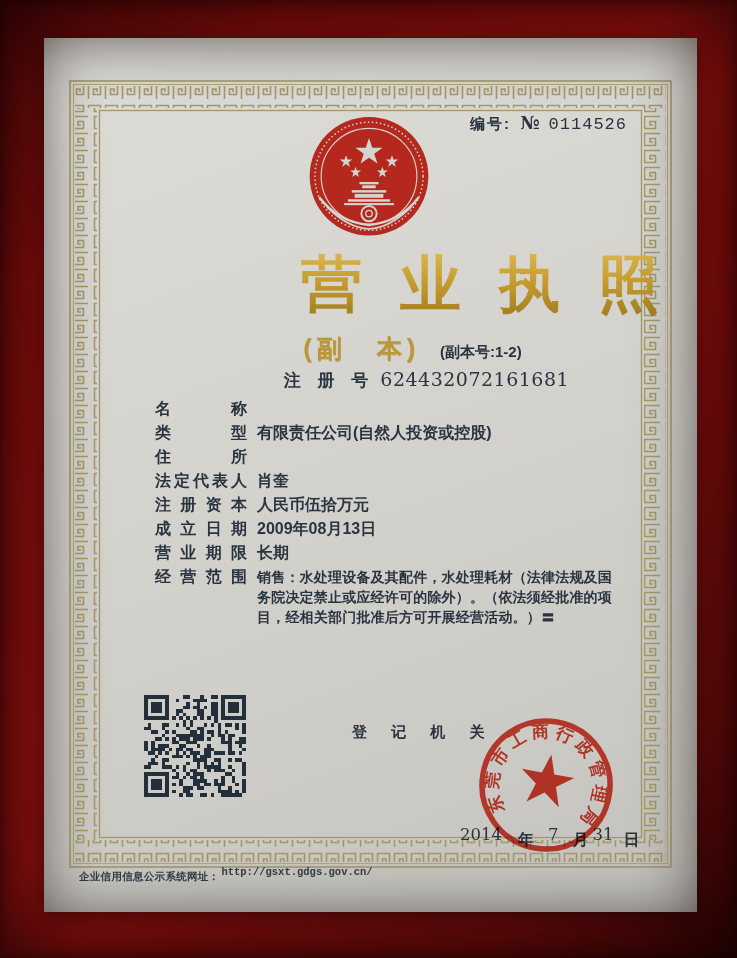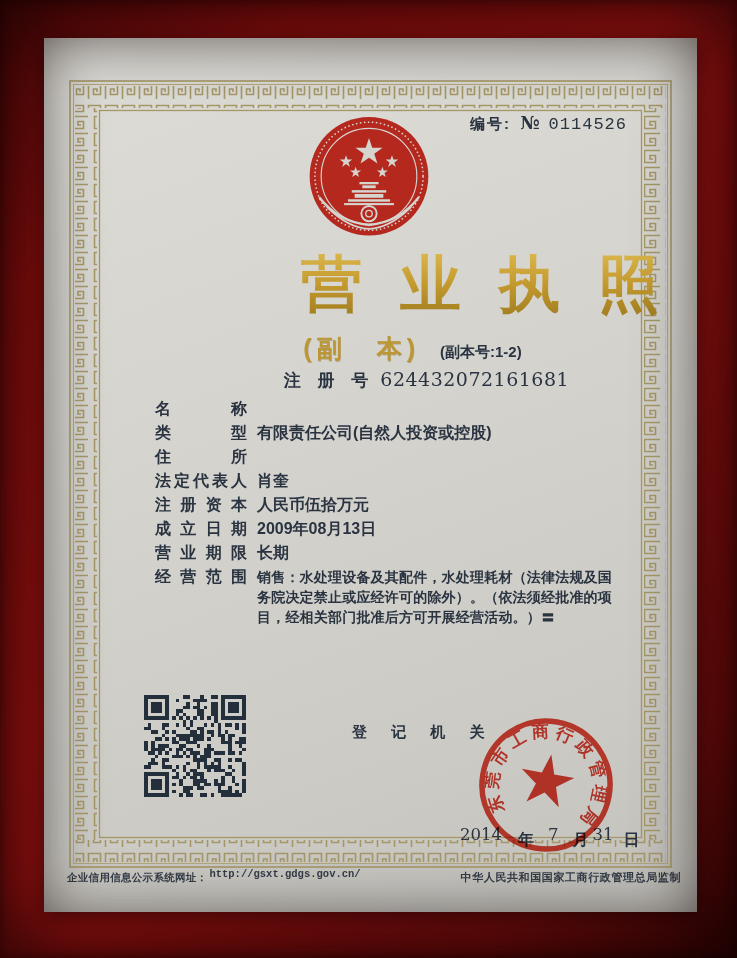--- a/index.html
+++ b/index.html
@@ -81,21 +81,21 @@
   .date-unit{font-size:16px;font-weight:700;}
   .g16{margin-left:16px}.g14{margin-left:14px}.g12{margin-left:4px}.g10{margin-left:10px}
   
   .seal{position:absolute;left:424px;top:669px;mix-blend-mode:multiply;opacity:.93;}
   
   .footer{
     position:absolute;left:0;top:832px;width:100%;box-sizing:border-box;
     padding:0 16px 0 23px;display:flex;justify-content:space-between;align-items:baseline;
     color:#333b46;
   }
-  .footer-left{display:flex;align-items:center;}
+  .footer-left{display:flex;align-items:flex-start;margin-left:12px;}
   .footer-label{font-size:10.5px;font-weight:600;letter-spacing:.3px;}
   .footer-url{font-family:"Liberation Mono",monospace;font-size:10.5px;font-weight:700;position:relative;top:-4px;margin-left:2px;}
   .footer-right{font-size:11px;font-weight:700;letter-spacing:.6px;}
 </style>
 </head>
 <body>
 
 <div class="photo-mat"></div>
 
 <div class="paper">
@@ -638,18 +638,17 @@
         <textPath href="#sealArc" startOffset="50%" text-anchor="middle">东莞市工商行政管理局</textPath>
       </text>
     </g>
   </svg>
 
   <div class="footer">
     <div class="footer-left">
       <span class="footer-label">企业信用信息公示系统网址：</span>
       <span class="footer-url">http://gsxt.gdgs.gov.cn/</span>
     </div>
-    <div class="footer-right">中华人民共和国国家工商行政管理总局监制</div>
   </div>
 
 </div>
 
 <div class="photo-vignette"></div>
 
 </body></html>

